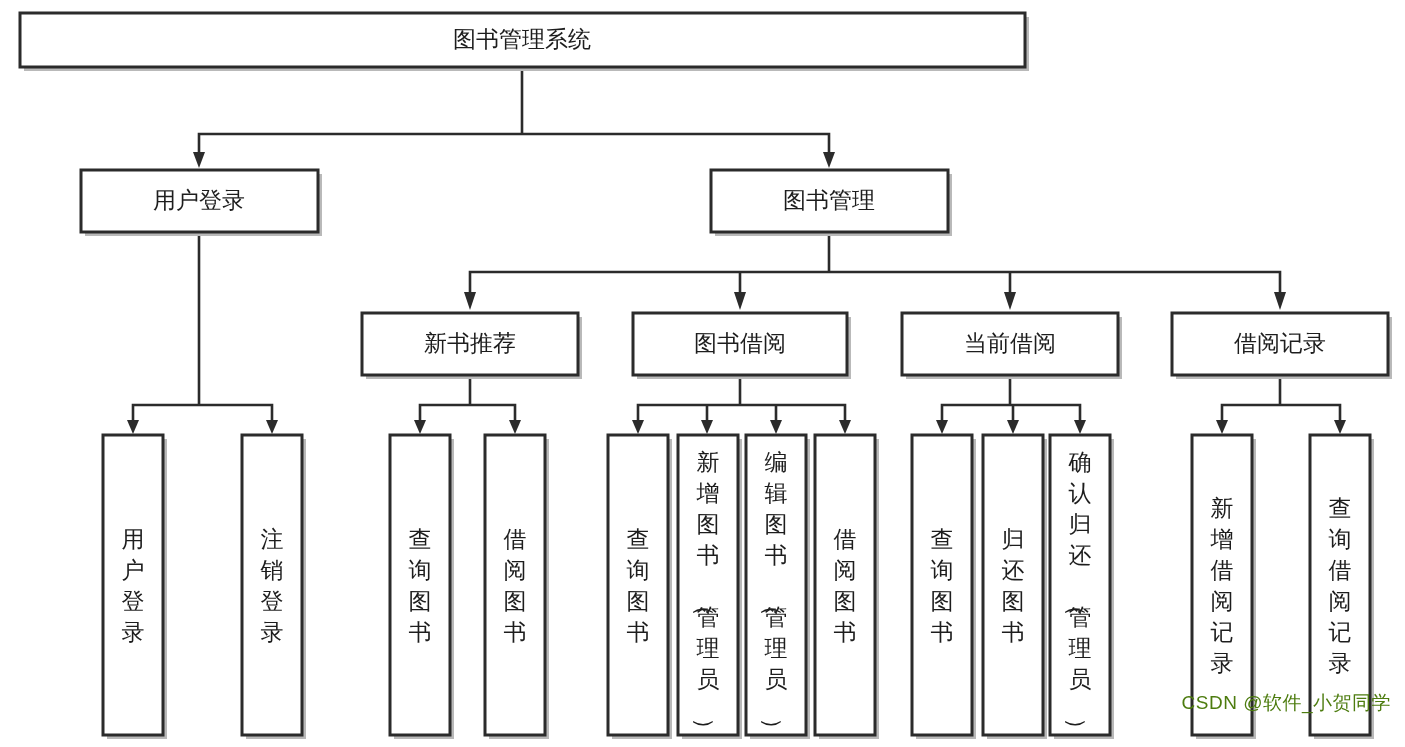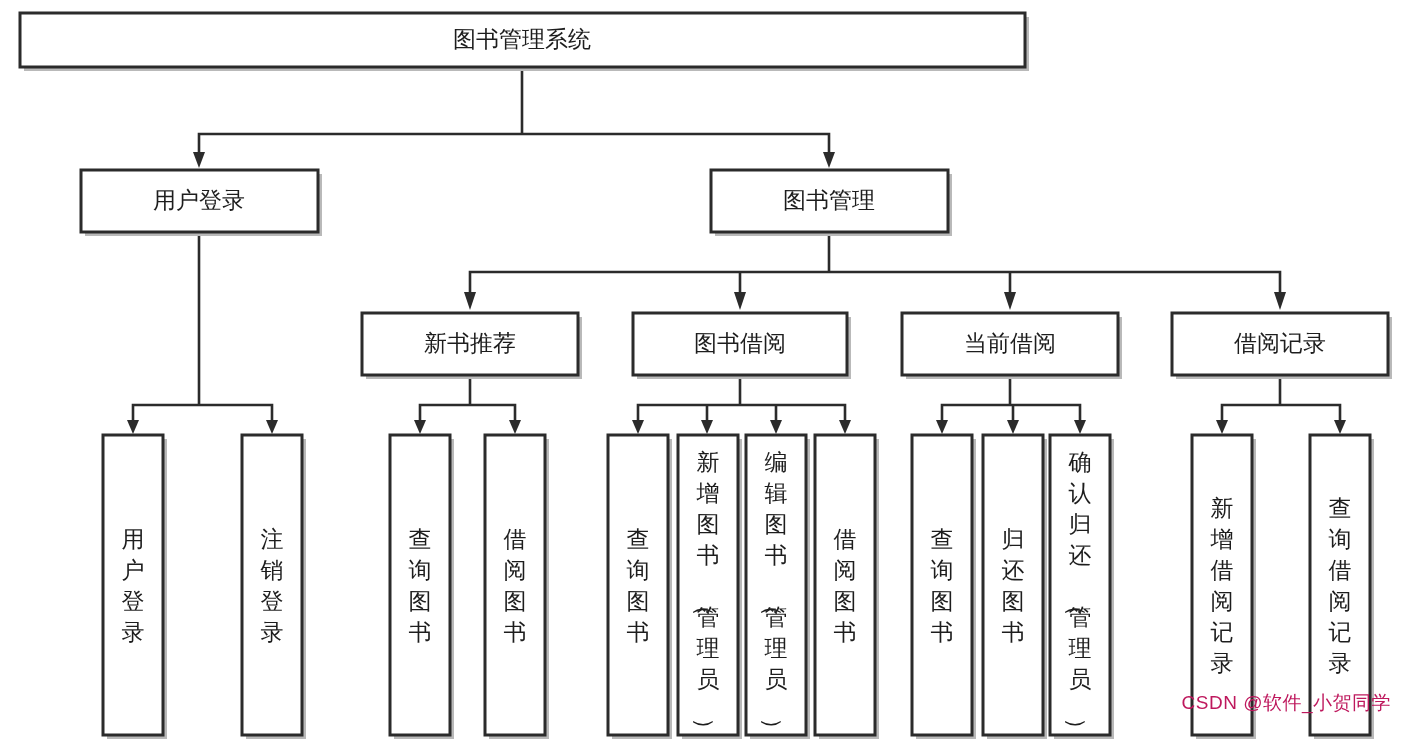--- a/index.html
+++ b/index.html
@@ -54,21 +54,21 @@
     font-size: 23px;
     fill: #1d1d1d;
     text-anchor: middle;
   }
   .watermark {
     position: absolute;
     right: 14px;
     bottom: 6px;
     font-family: "Liberation Sans", "DejaVu Sans", sans-serif;
     font-size: 19px;
-    color: #be185d;
+    color: #4d7c0f;
     letter-spacing: 0.5px;
     white-space: nowrap;
     user-select: none;
   }
 </style>
 </head>
 <body>
 
 <div id="diagram-root">
 

